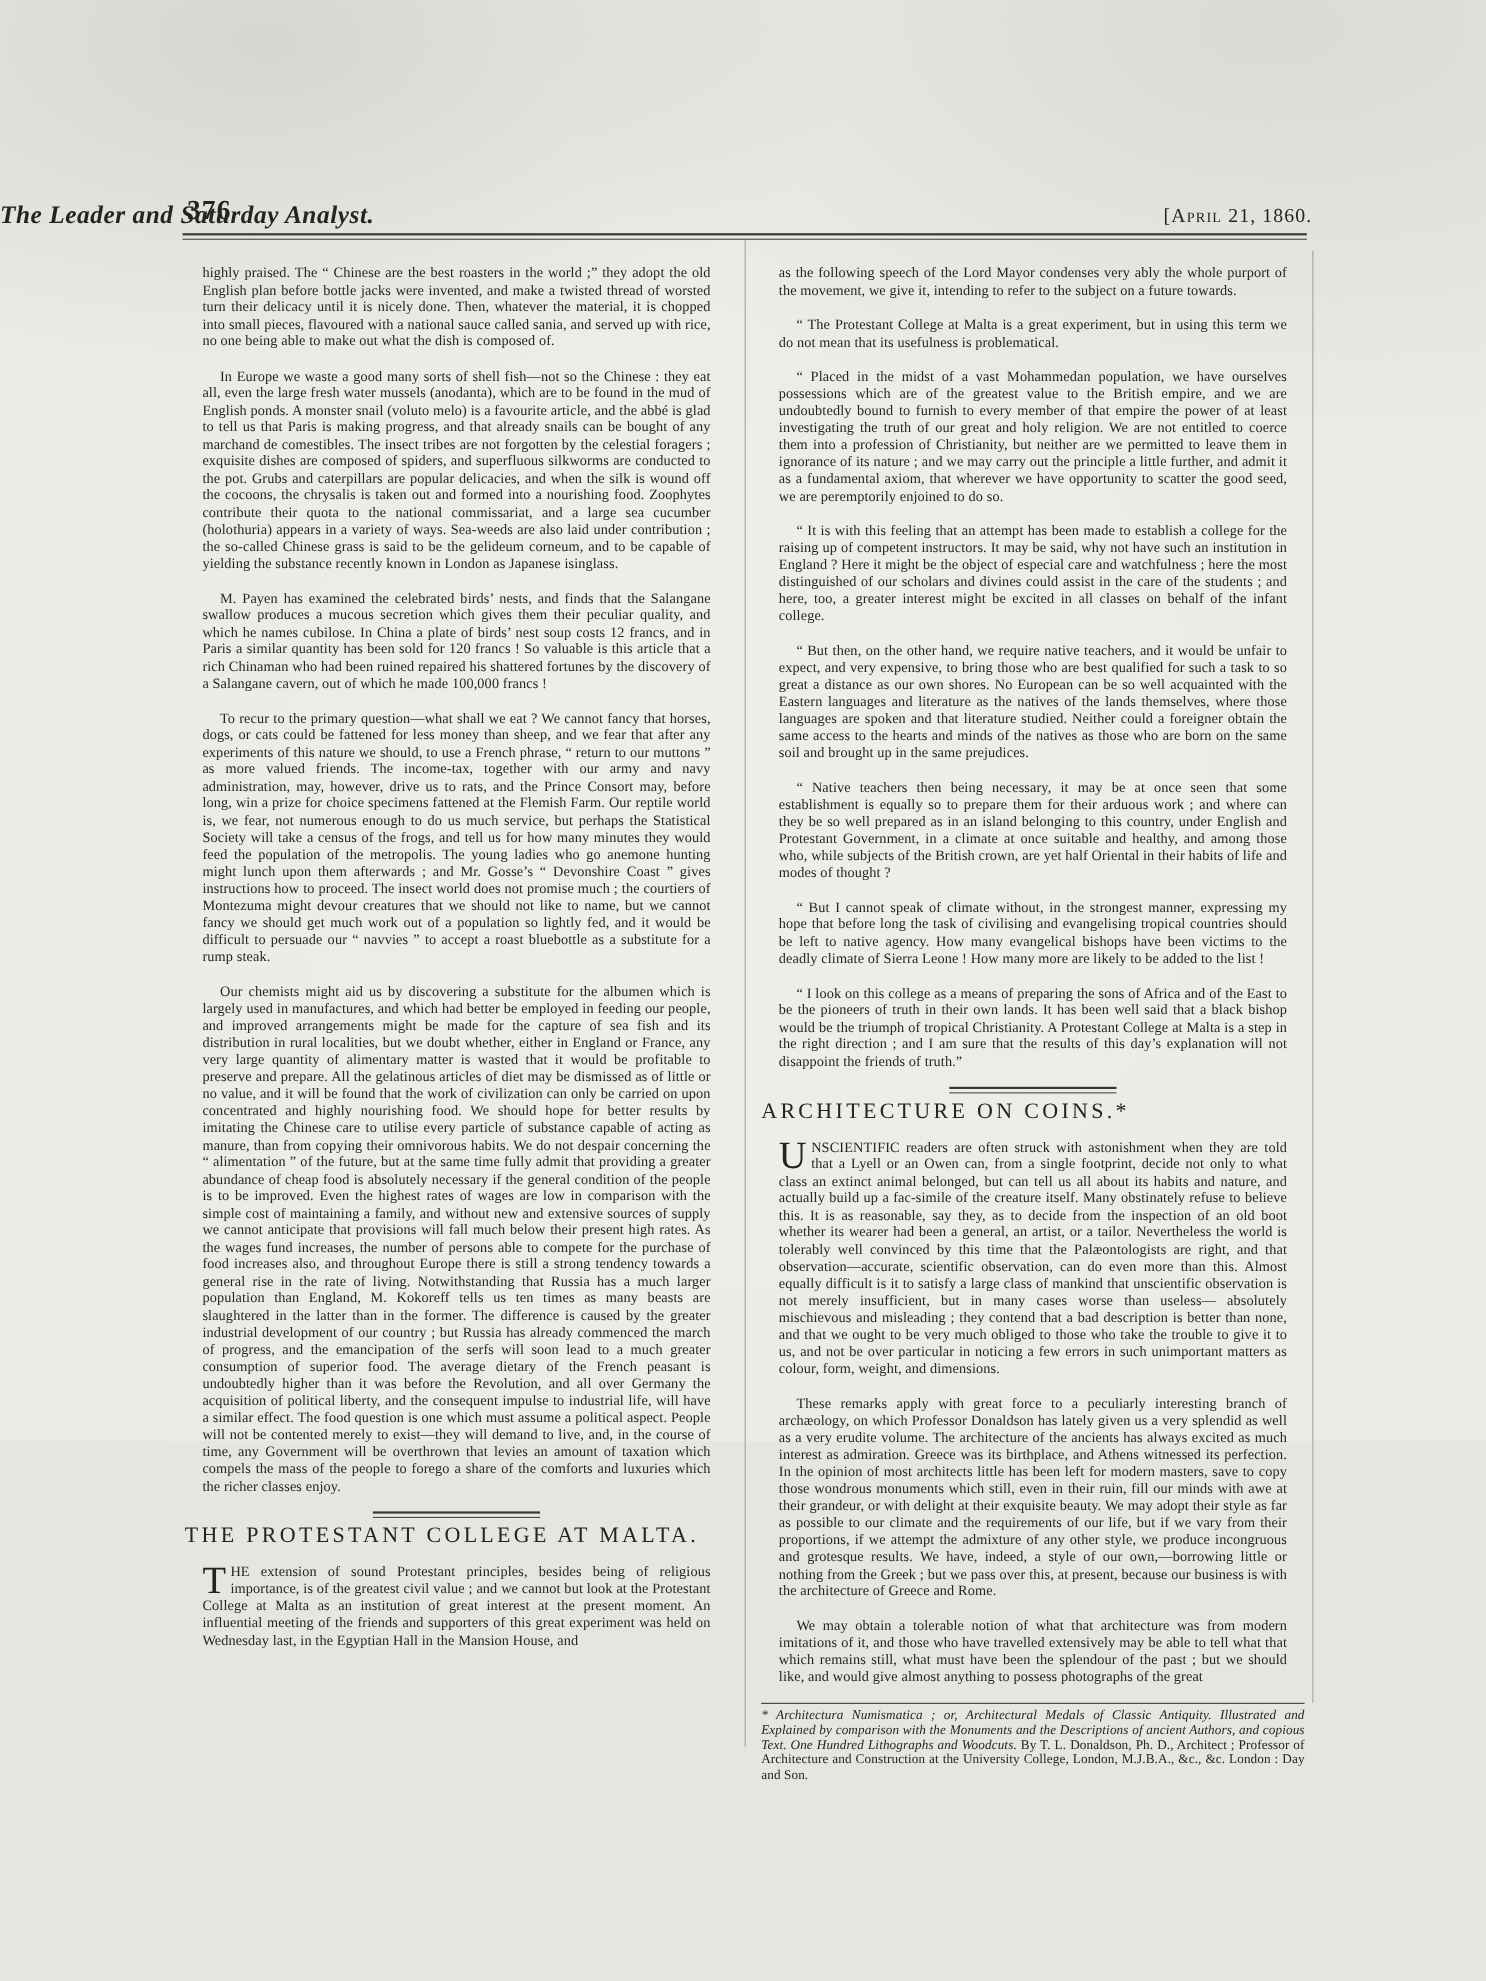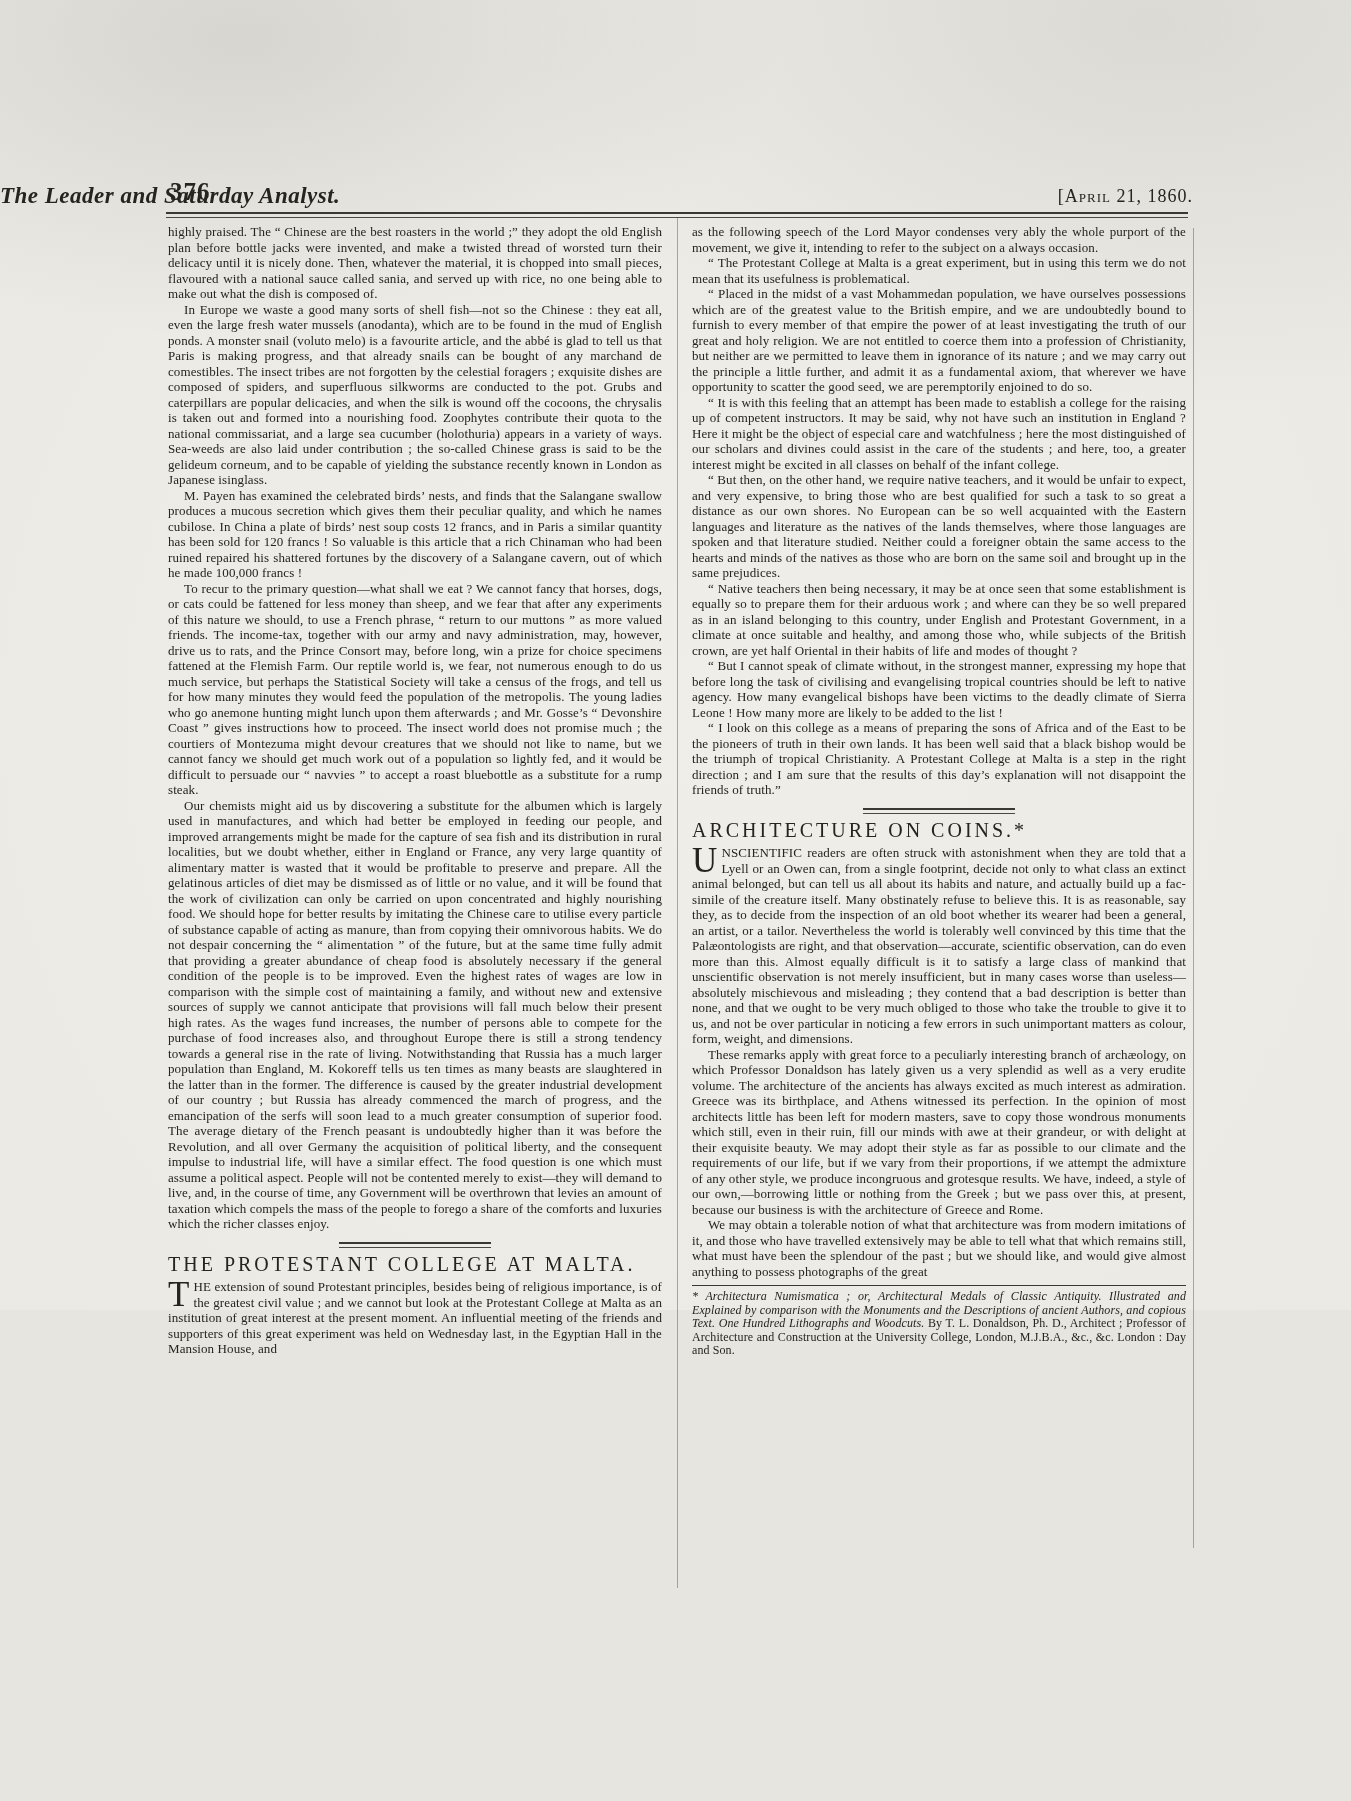--- a/index.html
+++ b/index.html
@@ -47,21 +47,21 @@
   .col-right { left: 692px; }
   .center-rule {
     position: absolute; left: 677px; top: 218px; height: 1370px; width: 1px;
     background: #6b6962; opacity: 0.55;
   }
   .edge-rule {
     position: absolute; left: 1193px; top: 228px; height: 1320px; width: 1px;
     background: #55534d; opacity: 0.45;
   }
   
-  p.body-par { margin: 0; text-indent: 16px; }
+  p.body-par { margin: 16px; text-indent: 16px; }
   p.body-par.flush { text-indent: 0; }
   
   .short-rule {
     width: 152px; height: 3px; margin: 10px auto 9px auto;
     border-top: 2px solid #3a3833; border-bottom: 1px solid #4a4843;
   }
   h2.section-heading {
     margin: 2px 0 7px 0;
     font-size: 20px; font-weight: normal;
     letter-spacing: 3px; text-align: left;
@@ -106,21 +106,21 @@
     <div class="short-rule"></div>
 
     <h2 class="section-heading">THE PROTESTANT COLLEGE AT MALTA.</h2>
 
     <p class="body-par flush">
       <span class="drop-cap">T</span><span>HE extension of sound Protestant principles, besides being of religious importance, is of the greatest civil value ; and we cannot but look at the Protestant College at Malta as an institution of great interest at the present moment.  An influential meeting of the friends and supporters of this great experiment was held on Wednesday last, in the Egyptian Hall in the Mansion House, and</span>
     </p>
   </div>
 
   <div class="col col-right">
-    <p class="body-par flush">as the following speech of the Lord Mayor condenses very ably the whole purport of the movement, we give it, intending to refer to the subject on a always occasion.</p>
+    <p class="body-par flush">as the following speech of the Lord Mayor condenses very ably the whole purport of the movement, we give it, intending to refer to the subject on a future towards.</p>
     <p class="body-par">“ The Protestant College at Malta is a great experiment, but in using this term we do not mean that its usefulness is problematical.</p>
     <p class="body-par">“ Placed in the midst of a vast Mohammedan population, we have ourselves possessions which are of the greatest value to the British empire, and we are undoubtedly bound to furnish to every member of that empire the power of at least investigating the truth of our great and holy religion.  We are not entitled to coerce them into a profession of Christianity, but neither are we permitted to leave them in ignorance of its nature ; and we may carry out the principle a little further, and admit it as a fundamental axiom, that wherever we have opportunity to scatter the good seed, we are peremptorily enjoined to do so.</p>
     <p class="body-par">“ It is with this feeling that an attempt has been made to establish a college for the raising up of competent instructors.  It may be said, why not have such an institution in England ?  Here it might be the object of especial care and watchfulness ; here the most distinguished of our scholars and divines could assist in the care of the students ; and here, too, a greater interest might be excited in all classes on behalf of the infant college.</p>
     <p class="body-par">“ But then, on the other hand, we require native teachers, and it would be unfair to expect, and very expensive, to bring those who are best qualified for such a task to so great a distance as our own shores.  No European can be so well acquainted with the Eastern languages and literature as the natives of the lands themselves, where those languages are spoken and that literature studied. Neither could a foreigner obtain the same access to the hearts and minds of the natives as those who are born on the same soil and brought up in the same prejudices.</p>
     <p class="body-par">“ Native teachers then being necessary, it may be at once seen that some establishment is equally so to prepare them for their arduous work ; and where can they be so well prepared as in an island belonging to this country, under English and Protestant Government, in a climate at once suitable and healthy, and among those who, while subjects of the British crown, are yet half Oriental in their habits of life and modes of thought ?</p>
     <p class="body-par">“ But I cannot speak of climate without, in the strongest manner, expressing my hope that before long the task of civilising and evangelising tropical countries should be left to native agency. How many evangelical bishops have been victims to the deadly climate of Sierra Leone !  How many more are likely to be added to the list !</p>
     <p class="body-par">“ I look on this college as a means of preparing the sons of Africa and of the East to be the pioneers of truth in their own lands.  It has been well said that a black bishop would be the triumph of tropical Christianity.  A Protestant College at Malta is a step in the right direction ; and I am sure that the results of this day’s explanation will not disappoint the friends of truth.”</p>
 
     <div class="short-rule"></div>
 

